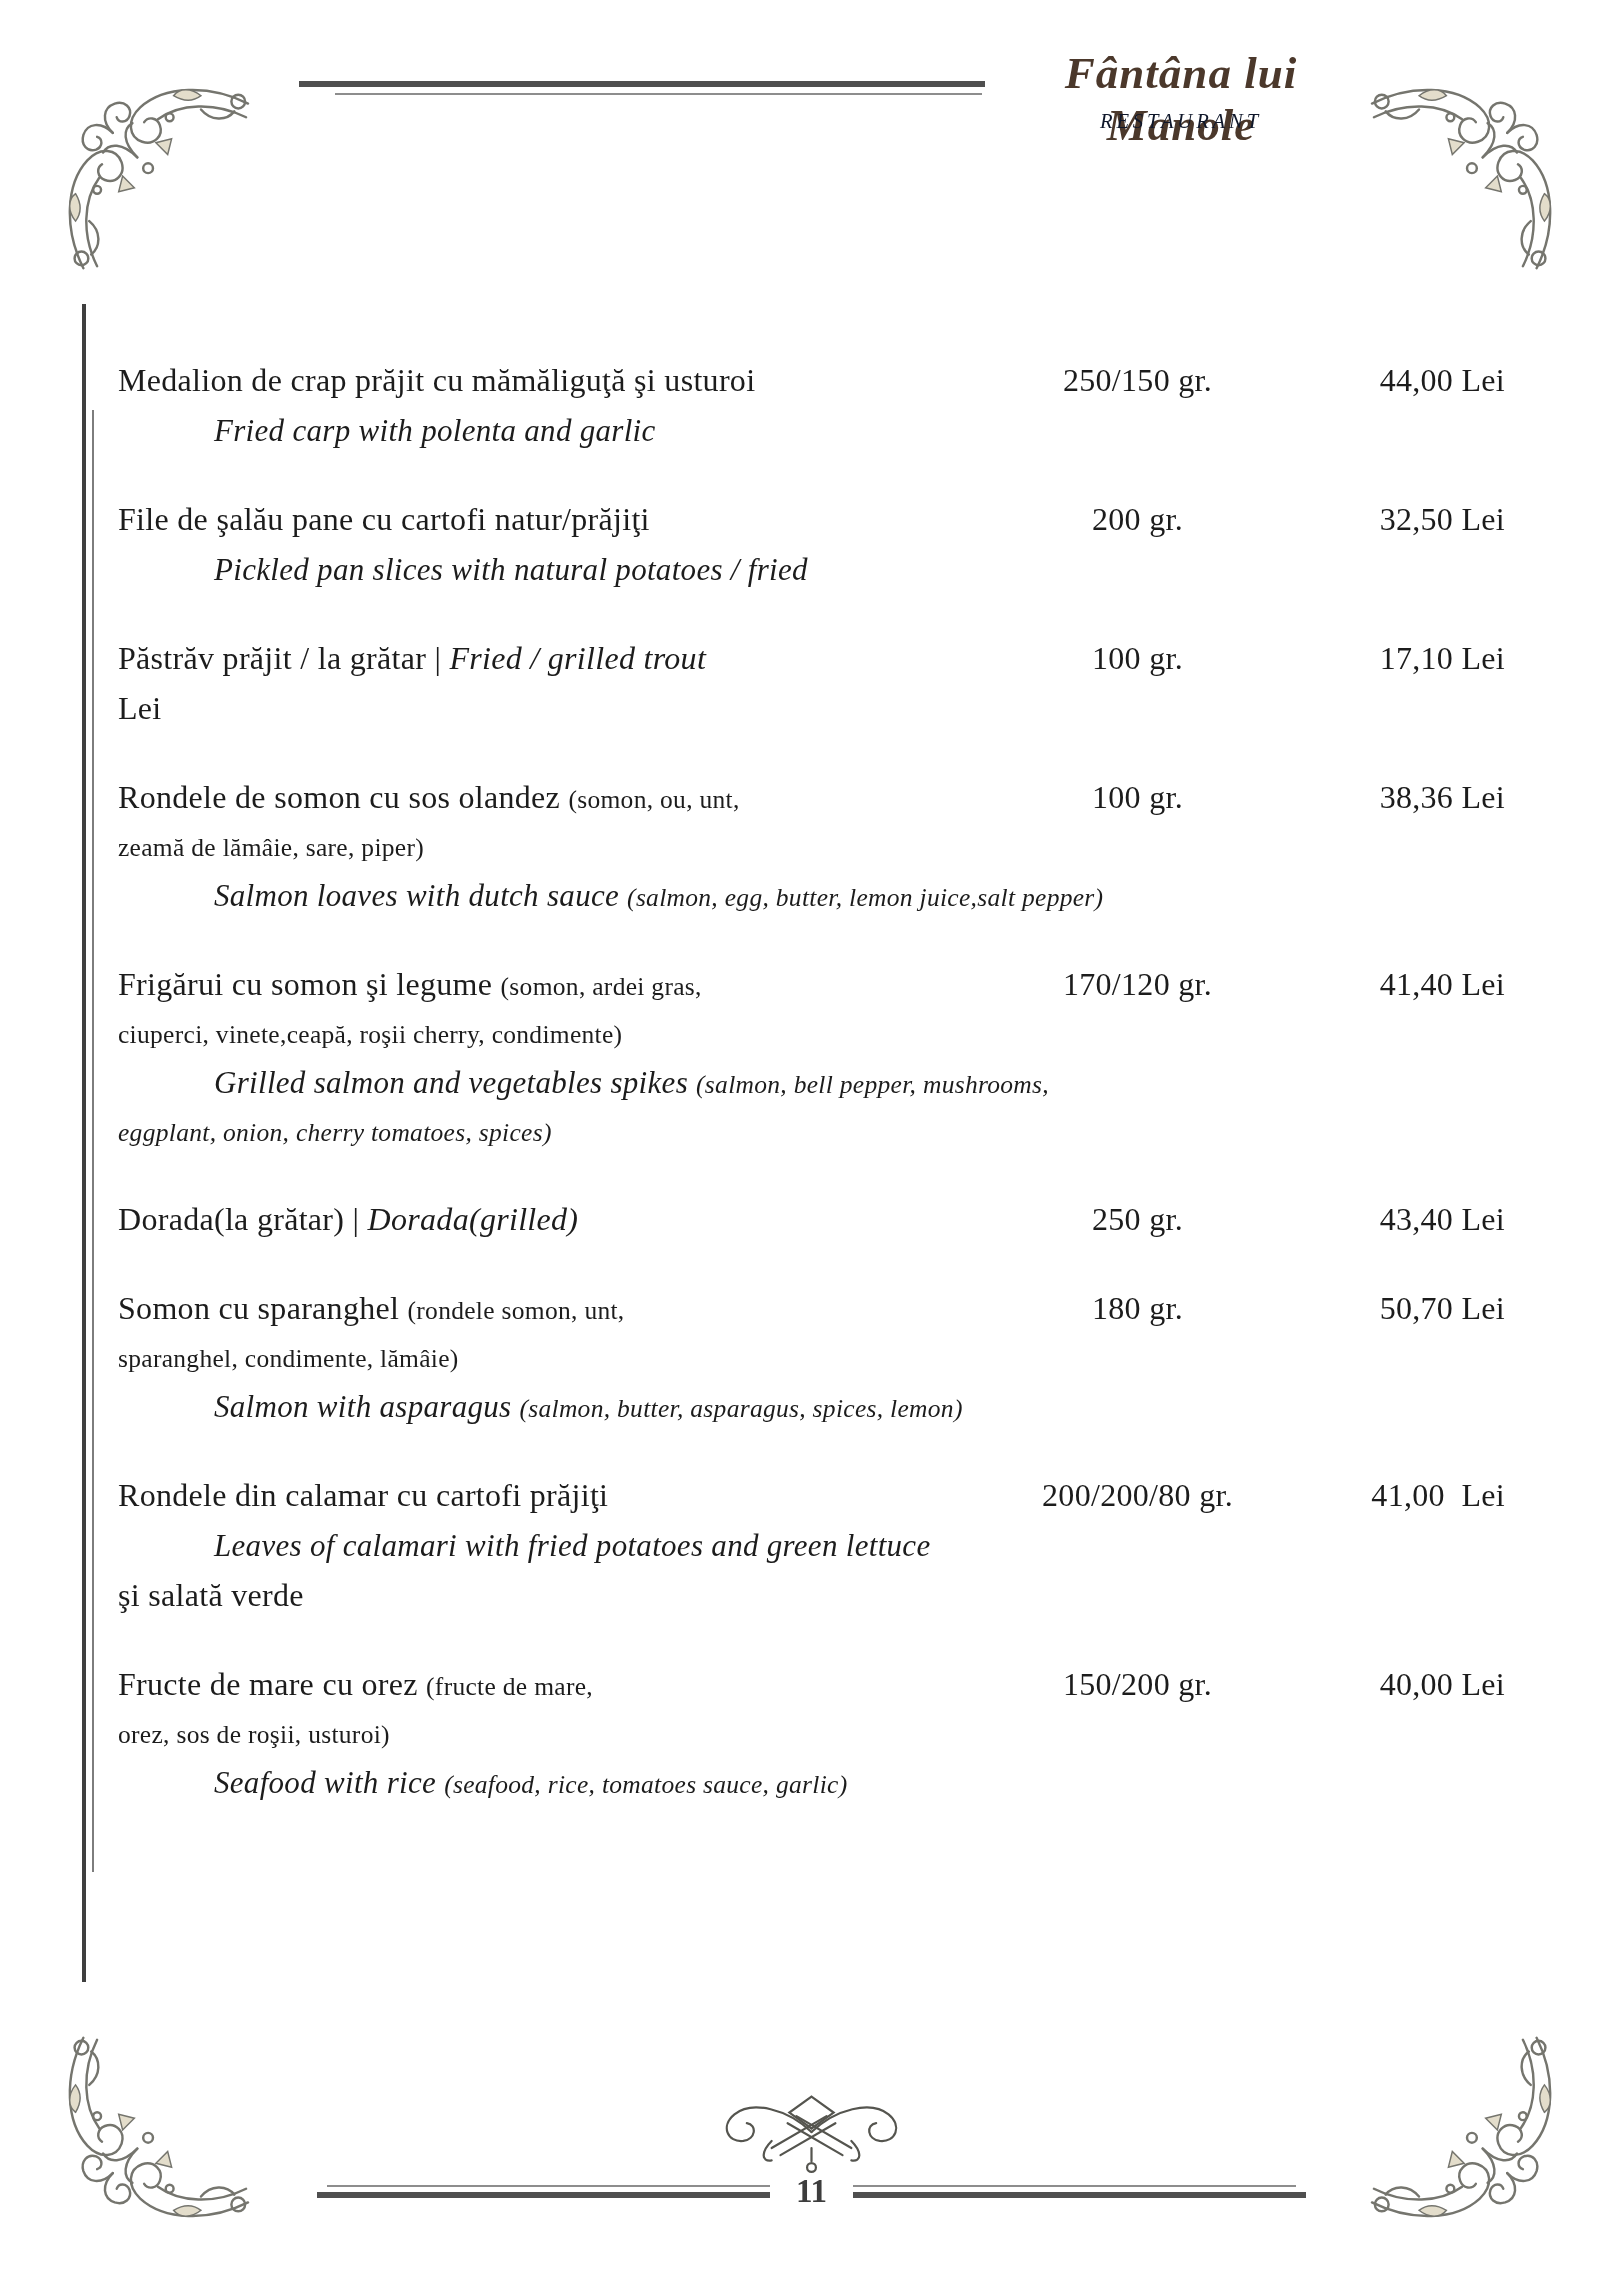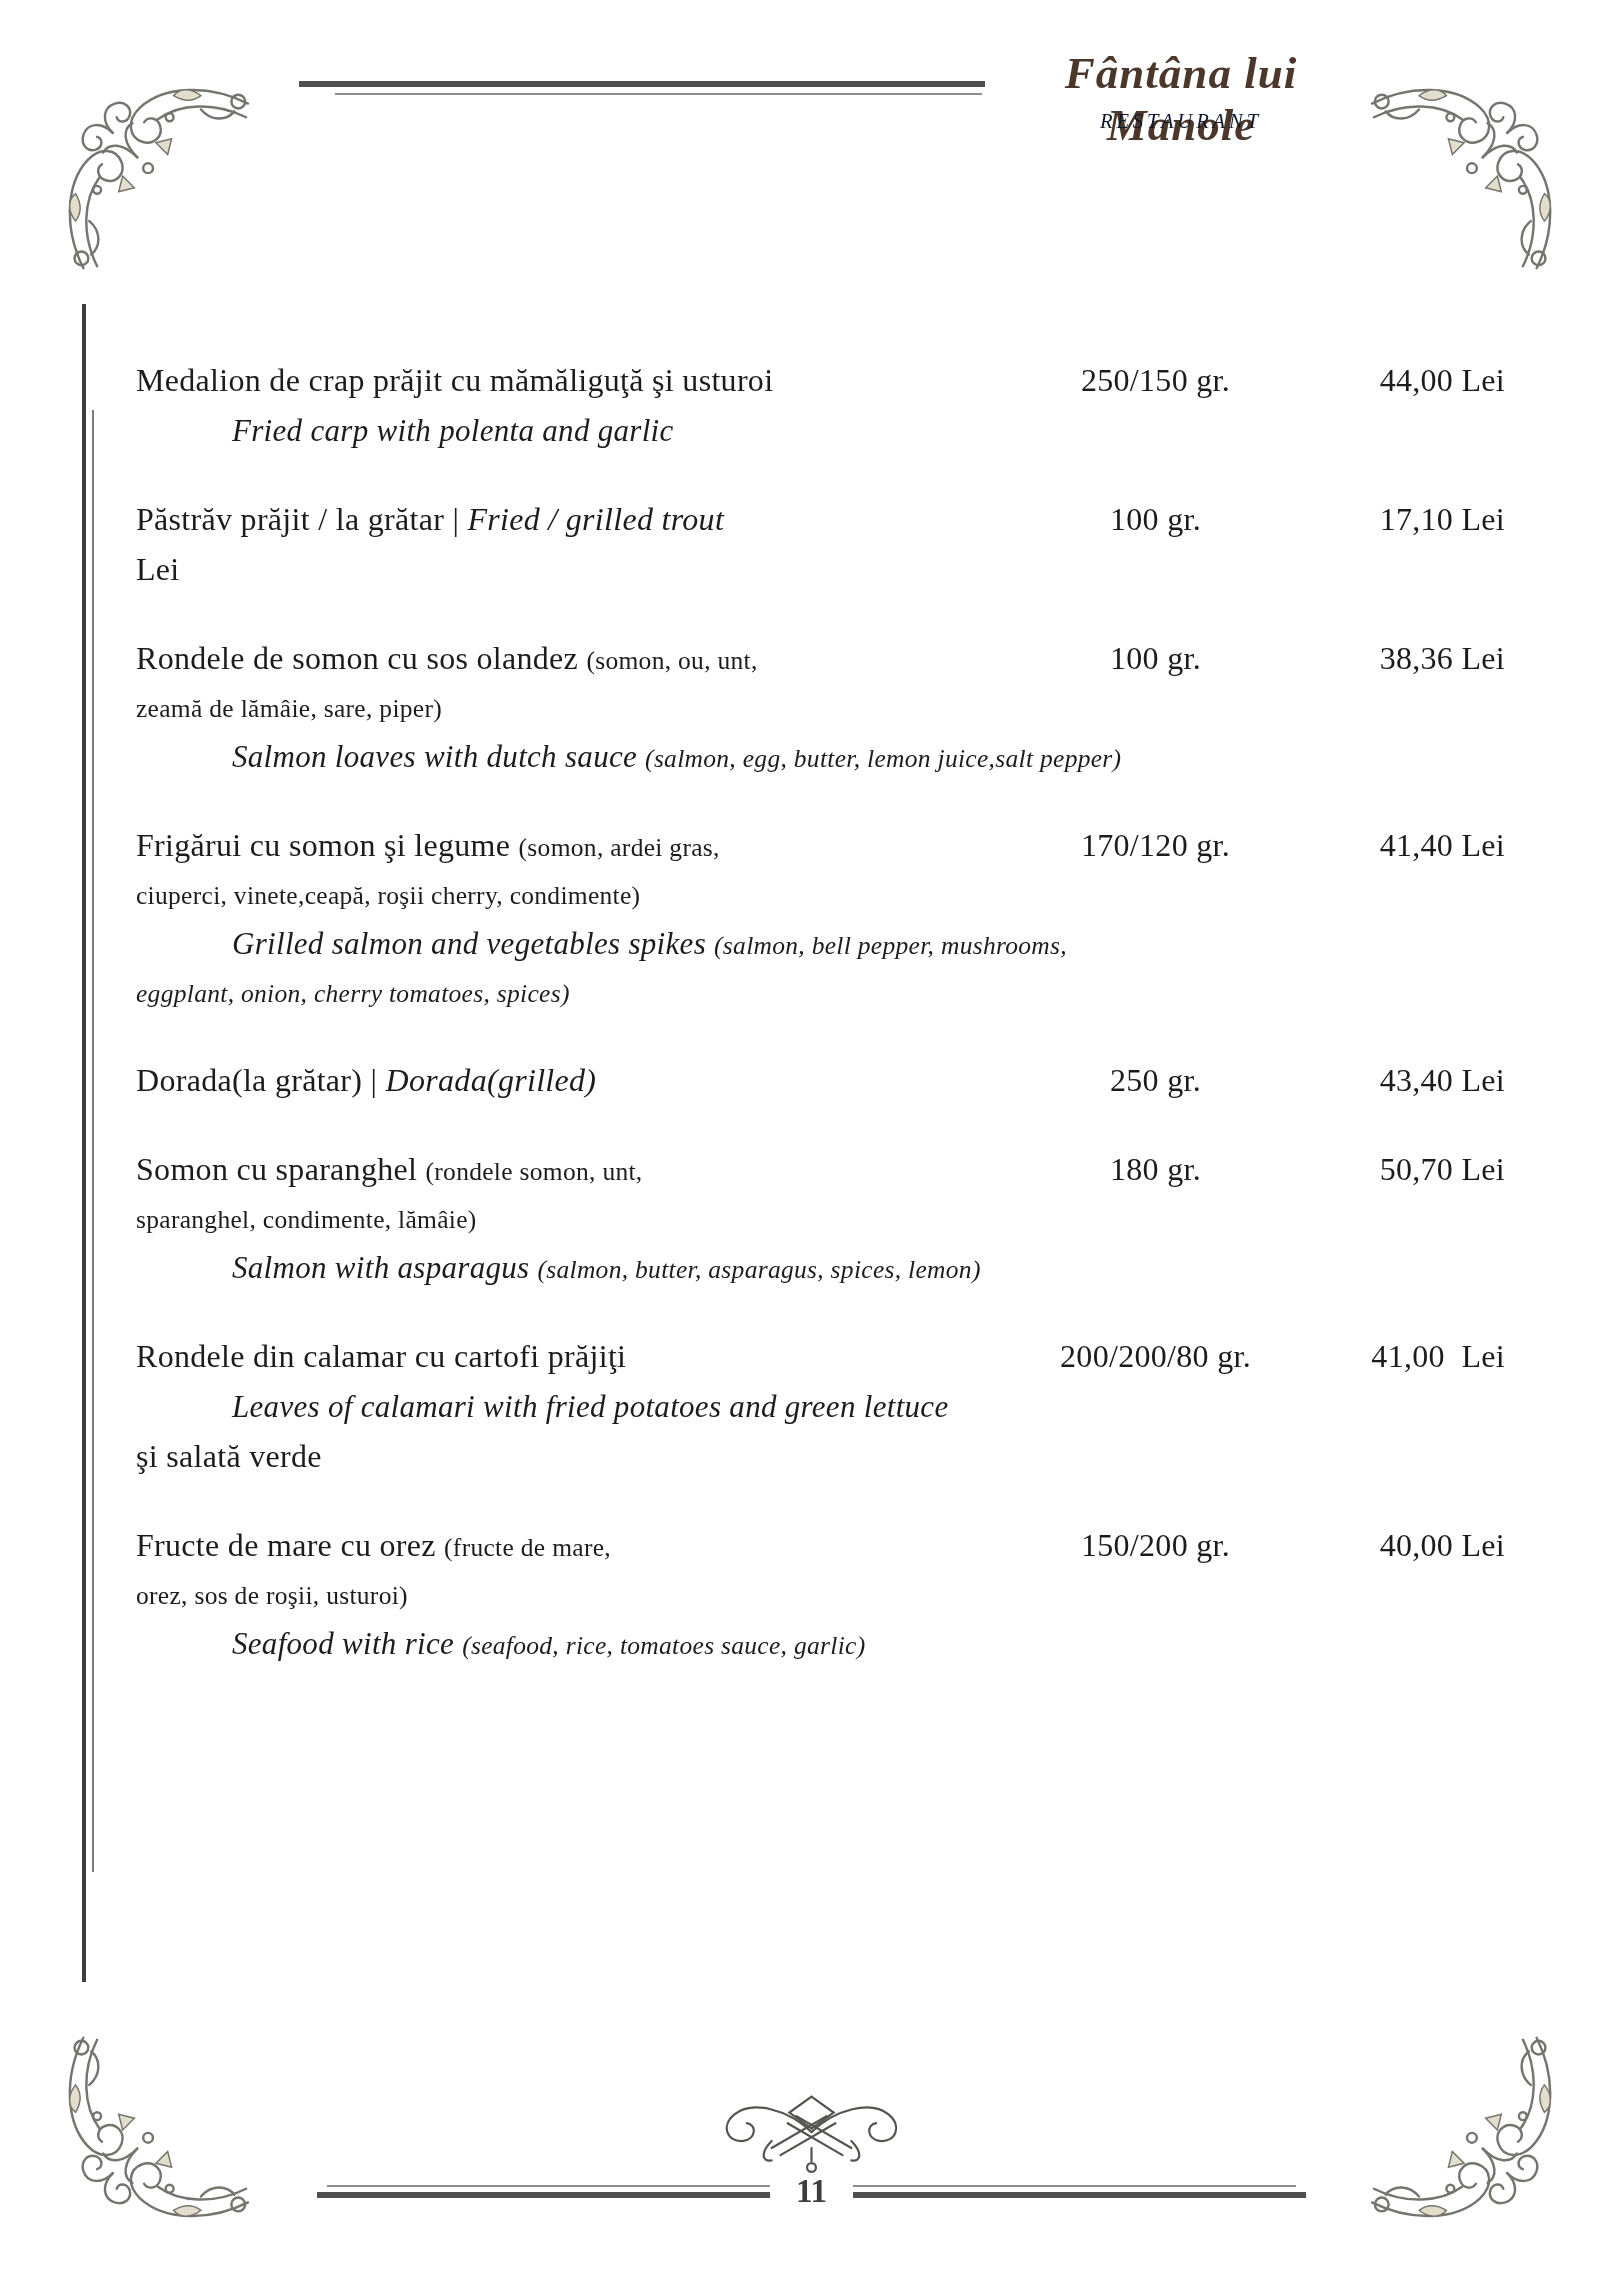--- a/index.html
+++ b/index.html
@@ -29,21 +29,21 @@
   
   .v-thick{position:absolute;left:82px;top:304px;width:3.9px;height:1678px;background:#3f3f3f;}
   .v-thin{position:absolute;left:92px;top:410px;width:2px;height:1462px;background:#7d7d7d;}
   
   .menu{position:absolute;left:118px;top:358px;width:1387px;}
   .page-title{
     font-size:35px;font-weight:bold;text-align:center;line-height:45px;
     margin-bottom:92px;letter-spacing:0.3px;
   }
   .page-title .en{font-style:italic;}
-  .item{margin-bottom:39px;margin-left:18px;}
+  .item{margin-bottom:39px;}
   .line{position:relative;line-height:45px;min-height:45px;letter-spacing:0.3px;}
   .sg-name{font-size:32px;}
   .sg-name-small{font-size:25.5px;}
   .sg-name-italic{font-size:32px;font-style:italic;}
   .sg-desc{font-size:31px;font-style:italic;}
   .sg-desc-small{font-size:25.5px;font-style:italic;}
   .desc-line.indent{padding-left:96px;}
   .qty{position:absolute;left:887px;top:0;width:265px;text-align:center;font-size:32px;}
   .price{position:absolute;right:0;top:0;font-size:32px;white-space:pre;text-align:right;}
   
@@ -124,20 +124,24 @@
 <div class="v-thick"></div>
 <div class="v-thin"></div>
 
 <div class="menu">
   <div id="menu-items">
       <div class="item">
         <div class="line name-line"><span class="sg-name">Medalion de crap prăjit cu mămăliguţă şi usturoi</span><span class="qty">250/150 gr.</span><span class="price">44,00 Lei</span></div>
         <div class="line desc-line indent"><span class="sg-desc">Fried carp with polenta and garlic</span></div>
       </div>
       <div class="item">
+        <div class="line name-line"><span class="sg-name">File de şalău pane cu cartofi natur/prăjiţi</span><span class="qty">200 gr.</span><span class="price">32,50 Lei</span></div>
+        <div class="line desc-line indent"><span class="sg-desc">Pickled pan slices with natural potatoes / fried</span></div>
+      </div>
+      <div class="item">
         <div class="line name-line"><span class="sg-name">Păstrăv prăjit / la grătar | </span><span class="sg-name-italic">Fried / grilled trout</span><span class="qty">100 gr.</span><span class="price">17,10 Lei</span></div>
         <div class="line name-line"><span class="sg-name">Lei</span></div>
       </div>
       <div class="item">
         <div class="line name-line"><span class="sg-name">Rondele de somon cu sos olandez </span><span class="sg-name-small">(somon, ou, unt,</span><span class="qty">100 gr.</span><span class="price">38,36 Lei</span></div>
         <div class="line name-line"><span class="sg-name-small">zeamă de lămâie, sare, piper)</span></div>
         <div class="line desc-line indent"><span class="sg-desc">Salmon loaves with dutch sauce </span><span class="sg-desc-small">(salmon, egg, butter, lemon juice,salt pepper)</span></div>
       </div>
       <div class="item">
         <div class="line name-line"><span class="sg-name">Frigărui cu somon şi legume </span><span class="sg-name-small">(somon, ardei gras,</span><span class="qty">170/120 gr.</span><span class="price">41,40 Lei</span></div>

